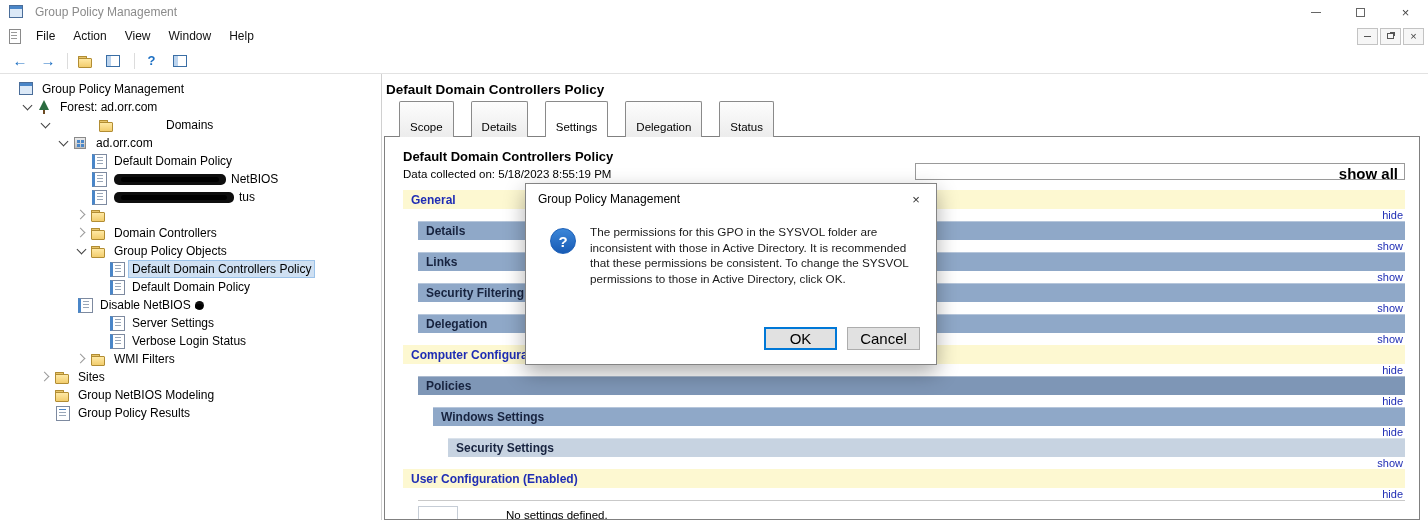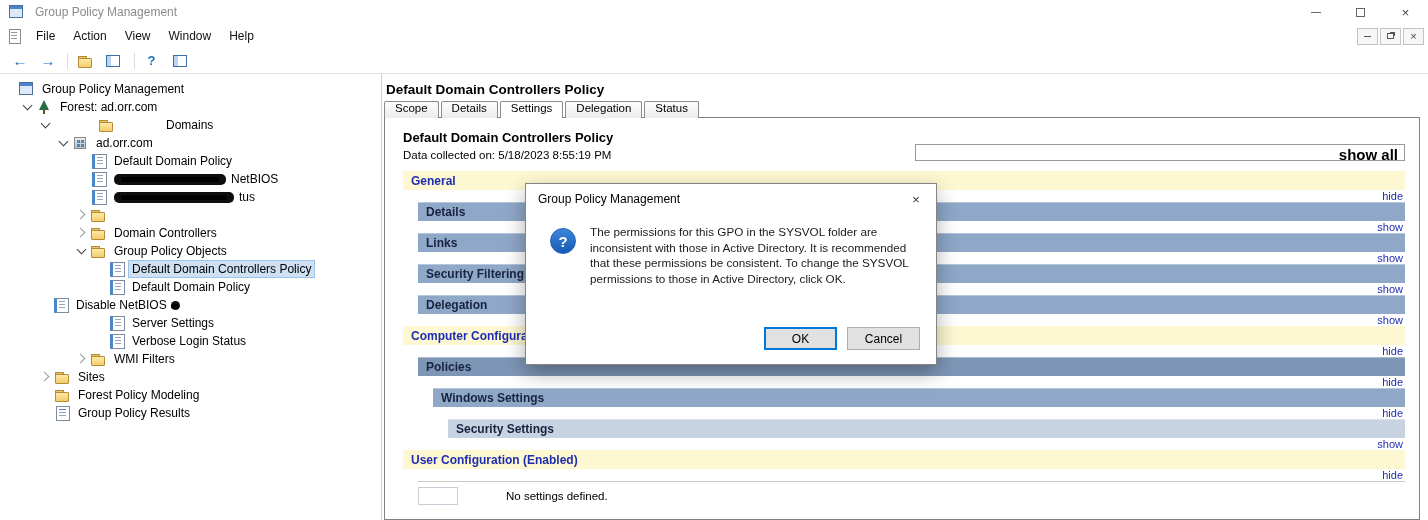--- a/index.html
+++ b/index.html
@@ -85,22 +85,22 @@
   .ic-doc::after { content:""; position:absolute; left:5px; top:3px; width:6px; height:1px; background:#9a9a9a;
      box-shadow:0 3px 0 #9a9a9a, 0 6px 0 #9a9a9a; }
   .ic-panes::before { content:""; position:absolute; left:1px; top:1px; right:1px; bottom:1px;
      background:#fff; border:1px solid #3a6ea5; }
   .ic-panes::after { content:""; position:absolute; left:2px; top:2px; width:4px; bottom:2px; background:#bcd4ee; }
   .ic-help { color:#1b6ec2; font-weight:bold; font-size:13px; text-align:center; line-height:14px; }
 
   
   .pane-heading { font-weight:bold; font-size:13.5px; padding:8px 0 4px 4px; }
   .tabs { display:flex; padding-left:2px; position:relative; z-index:2; margin-bottom:-1px; }
-  .tab { border:1px solid #8a8a8a; border-bottom:none; padding:0 10px 3px; margin-right:2px;
-     background:linear-gradient(#fdfdfd,#ececec); border-radius:2px 2px 0 0; font-size:11.5px; }
+  .tab { border:1px solid #8a8a8a; border-bottom:none; padding:19px 10px 3px; margin-right:2px;
+     background:linear-gradient(#fdfdfd,#ececec); border-radius:2px 2px 0 0; font-size:11.5px;margin-left:15px; }
   .tab.active { background:#fff; position:relative; top:0px; padding-bottom:4px; font-weight:normal; }
   .report-box { flex:1; border:1px solid #808080; background:#fff; margin:0 8px 0 2px; overflow:hidden; }
   .report-header { display:flex; justify-content:space-between; align-items:flex-end;
      padding:12px 14px 4px 18px; }
   .report-title { font-weight:bold; font-size:13px; }
   .report-collected { font-size:11.5px; margin-top:4px; }
   .showall-cell { width:490px; height:17px; border:1px solid #9a9a9a; text-align:right;
      padding:1px 6px; font-size:15px; font-weight:bold; }
   .showall-cell a { color:#000; text-decoration:none; }
   .sections { padding:6px 14px 0 18px; }
@@ -126,21 +126,21 @@
   .dlg-title .dt { flex:1; }
   .dlg-close { width:40px; height:30px; display:flex; align-items:center; justify-content:center;
      font-size:13px; color:#333; }
   .dlg-body { flex:1; display:flex; gap:14px; padding:10px 24px 0 24px; }
   .q-icon { width:26px; height:26px; border-radius:50%; flex:none; margin-top:4px;
      background:linear-gradient(#3b86d8,#185bb5); border:1px solid #1b5fb8; color:#fff;
      font-weight:bold; font-size:15px; display:flex; align-items:center; justify-content:center; }
   .dlg-msg { width:332px; font-size:11.7px; line-height:15.5px; color:#1a1a1a; }
   .dlg-buttons { display:flex; justify-content:flex-end; gap:10px; padding:0 16px 14px 0; }
   .btn { width:73px; height:23px; background:#e1e1e1; border:1px solid #adadad;
-     font-size:12px; font-family:inherit; display:flex; align-items:center; justify-content:center; }
+     font-size:15px; font-family:inherit; display:flex; align-items:center; justify-content:center; }
   .btn.primary { border:2px solid var(--accent,#0078d7); }
 </style>
 </head>
 <body>
 
 <div class="app">
 
   <div class="titlebar">
     <span class="ic ic-console tb-icon"></span>
     <span class="title">Group Policy Management</span>
@@ -280,21 +280,21 @@
             <span>Default Domain Controllers Policy</span>
           </span>
         </div>
         <div class="trow" style="padding-left: 94px;">
           <span class="tw"></span>
           <span class="ic ic-gpo"></span>
           <span class="tlabel">
             <span>Default Domain Policy</span>
           </span>
         </div>
-        <div class="trow" style="padding-left: 38px;">
+        <div class="trow" style="padding-left: 62px;">
           <span class="tw"></span>
           <span class="ic ic-gpo"></span>
           <span class="tlabel">
             <span>Disable NetBIOS</span>
             <span class="scrib sm" style="width: 9px;"></span>
           </span>
         </div>
         <div class="trow" style="padding-left: 94px;">
           <span class="tw"></span>
           <span class="ic ic-gpo"></span>
@@ -320,21 +320,21 @@
           <span class="tw col"></span>
           <span class="ic ic-folder"></span>
           <span class="tlabel">
             <span>Sites</span>
           </span>
         </div>
         <div class="trow" style="padding-left: 40px;">
           <span class="tw"></span>
           <span class="ic ic-modeling"></span>
           <span class="tlabel">
-            <span>Forest Policy Modeling</span>
+            <span>Group NetBIOS Modeling</span>
           </span>
         </div>
         <div class="trow" style="padding-left: 40px;">
           <span class="tw"></span>
           <span class="ic ic-results"></span>
           <span class="tlabel">
             <span>Group Policy Results</span>
           </span>
         </div>
       </div>

